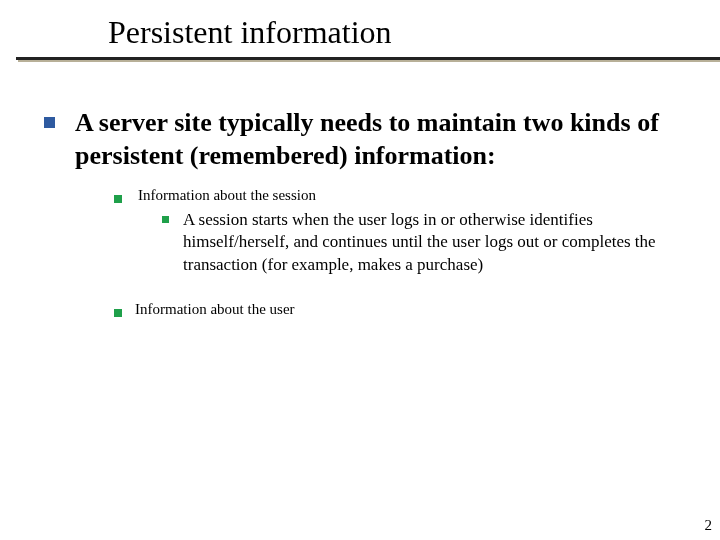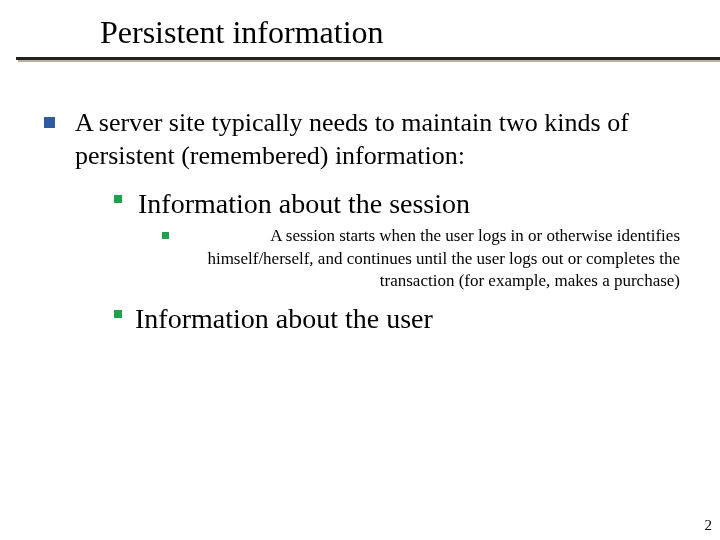--- a/index.html
+++ b/index.html
@@ -7,20 +7,21 @@
     width: 720px;
     height: 540px;
     background: #fff;
     font-family: "Times New Roman", Times, serif;
     color: #000;
     position: relative;
     overflow: hidden;
   }
   .title-wrap {
     padding: 14px 0 0 100px;
+    margin-left: 8px;
   }
   .title {
     font-size: 32px;
     font-weight: 400;
   }
   .rule {
     position: relative;
     margin-top: 6px;
     height: 4px;
   }
@@ -38,20 +39,21 @@
     top: 0;
     background: #222;
   }
   .content {
     padding: 46px 40px 0 44px;
   }
   .lvl1 {
     display: flex;
     align-items: flex-start;
     gap: 20px;
+    font-weight: bold;
   }
   .lvl1 .b1 {
     width: 11px; height: 11px;
     background: #2e5aa0;
     margin-top: 10px;
     flex: 0 0 auto;
   }
   .lvl1 .t1 {
     font-size: 26px;
     line-height: 1.25;
@@ -66,21 +68,21 @@
     gap: 16px;
     margin-top: 4px;
   }
   .lvl2 .b2 {
     width: 8px; height: 8px;
     background: #1fa04a;
     margin-top: 9px;
     flex: 0 0 auto;
   }
   .lvl2 .t2 {
-    font-size: 28px;
+    font-size: 15px;
     line-height: 1.25;
   }
   .lvl3-group {
     padding-left: 48px;
     margin-top: 2px;
     margin-bottom: 6px;
   }
   .lvl3 {
     display: flex;
     align-items: flex-start;
@@ -89,21 +91,20 @@
   }
   .lvl3 .b3 {
     width: 7px; height: 7px;
     background: #1fa04a;
     margin-top: 7px;
     flex: 0 0 auto;
   }
   .lvl3 .t3 {
     font-size: 17px;
     line-height: 1.33;
-    text-align: right;
   }
   .page-num {
     position: absolute;
     right: 8px;
     bottom: 6px;
     font-size: 15px;
   }
 </style>
 </head>
 <body>
@@ -129,21 +130,21 @@
       <div class="b2"></div>
       <div class="t2">Information about the session</div>
     </div>
     <div class="lvl3-group">
       <div class="lvl3">
         <div class="b3"></div>
         <div class="t3">A session starts when the user logs in or otherwise identifies himself/herself, and continues until the user logs out or completes the transaction (for example, makes a purchase)</div>
       </div>
     </div>
 
-    <div class="lvl2" style="margin-top:8px;gap:13px;">
+    <div class="lvl2" style="margin-top:23px;gap:13px;">
       <div class="b2"></div>
       <div class="t2">Information about the user</div>
     </div>
     <div class="lvl3-group">
     </div>
 
   </div>
 
 </div>
 

